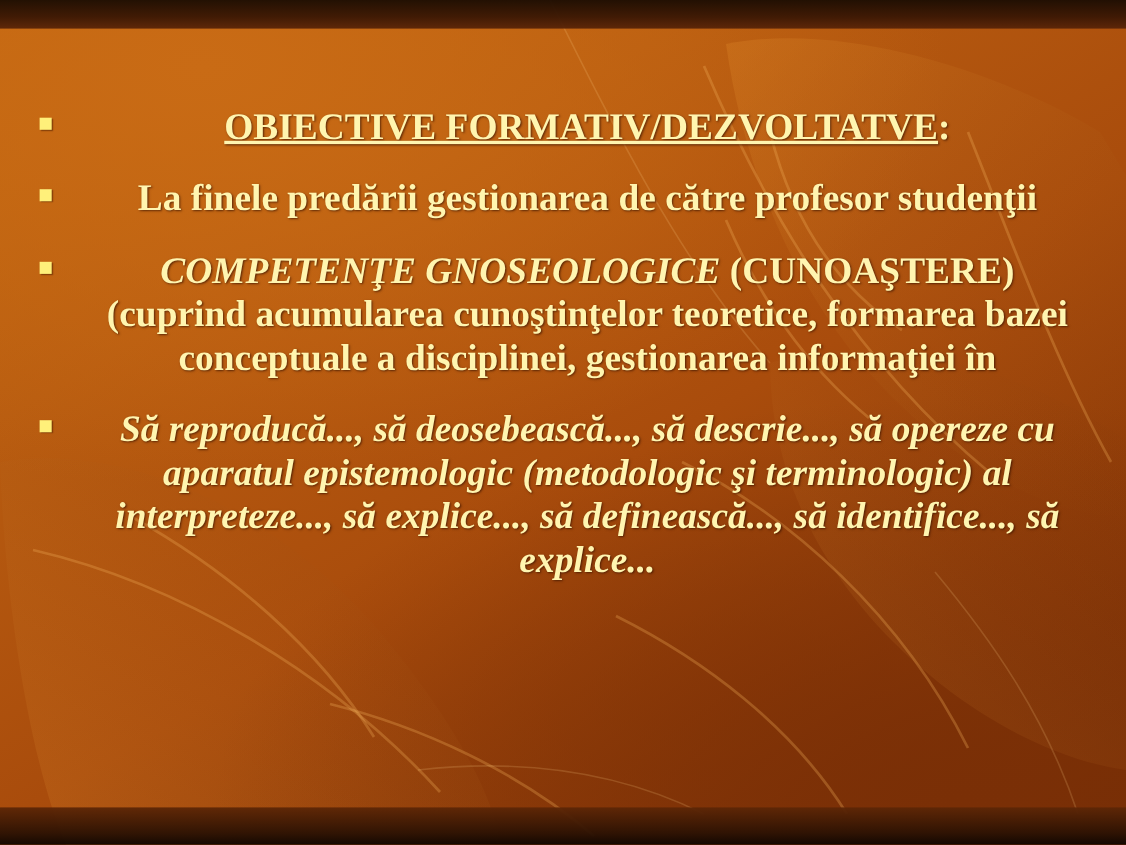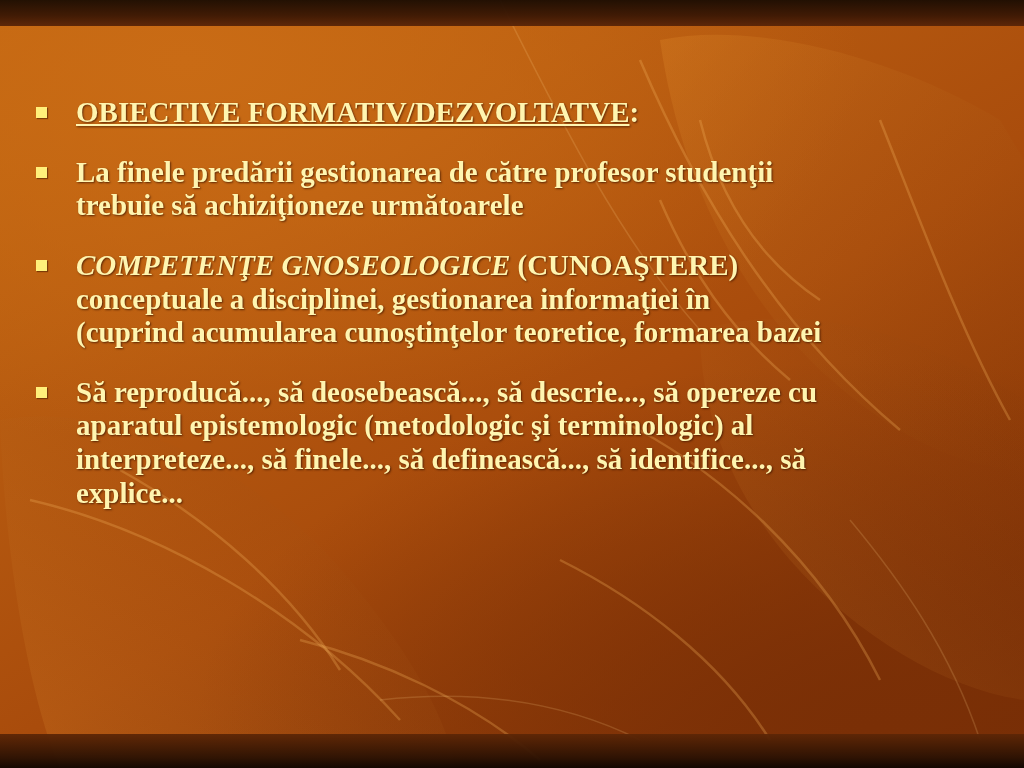--- a/index.html
+++ b/index.html
@@ -58,42 +58,43 @@
   ul.bullets {
     list-style: none;
     margin: 0;
     padding: 0;
   }
   ul.bullets > li {
     position: relative;
     padding-left: 50px;
     color: #FFF5B0;
     font-weight: bold;
-    font-size: 29px;
+    font-size: 34px;
     line-height: 1.16;
     margin-bottom: 26px;
     text-shadow: 1px 1px 2px rgba(60,20,0,0.75);
+    text-align: center;
   }
   ul.bullets > li .marker {
     position: absolute;
     left: 10px;
     top: 11px;
     width: 11px;
     height: 11px;
     background: #FFF07A;
     box-shadow: 1px 1px 1px rgba(80,30,0,0.6);
   }
   li.li-0 { font-size: 27px; margin-bottom: 40px; }
   li.li-0 .u { text-decoration: underline; }
   li.li-1 { font-size: 25.5px; margin-bottom: 48px; }
   li.li-2 { font-size: 25.5px; margin-bottom: 52px; }
   li.li-2 .ital-u {
     font-style: italic;
   }
-  li.li-3 { font-size: 25.5px; }
+  li.li-3 { font-size: 25.5px; font-style: italic; }
 
   .line { display: block; }
 </style>
 </head>
 <body>
 
 <div id="slide">
 
   <svg class="deco" viewBox="0 0 1024 768" preserveAspectRatio="none">
     <defs>
@@ -138,33 +139,32 @@
     <ul class="bullets">
 
       <li class="li-0">
         <span class="marker"></span>
         <span class="u">OBIECTIVE FORMATIV/DEZVOLTATVE</span><span>:</span>
       </li>
 
       <li class="li-1">
         <span class="marker"></span>
         <span class="line">La finele predării gestionarea de către profesor  studenţii</span>
-        <span class="line">trebuie să achiziţioneze  următoarele</span>
       </li>
 
       <li class="li-2">
         <span class="marker"></span>
         <span class="line"><span class="ital-u">COMPETENŢE GNOSEOLOGICE</span><span> (CUNOAŞTERE)</span></span>
+        <span class="line">(cuprind acumularea cunoştinţelor teoretice, formarea bazei</span>
         <span class="line">conceptuale a disciplinei, gestionarea informaţiei în</span>
-        <span class="line">(cuprind acumularea cunoştinţelor teoretice, formarea bazei</span>
       </li>
 
       <li class="li-3">
         <span class="marker"></span>
         <span class="line">Să reproducă..., să deosebească..., să descrie..., să opereze cu</span>
         <span class="line">aparatul epistemologic (metodologic şi terminologic) al</span>
-        <span class="line">interpreteze..., să finele..., să definească..., să identifice..., să</span>
+        <span class="line">interpreteze..., să explice..., să definească..., să identifice..., să</span>
         <span class="line">explice...</span>
       </li>
 
     </ul>
   </div>
 </div>
 
 </body></html>

